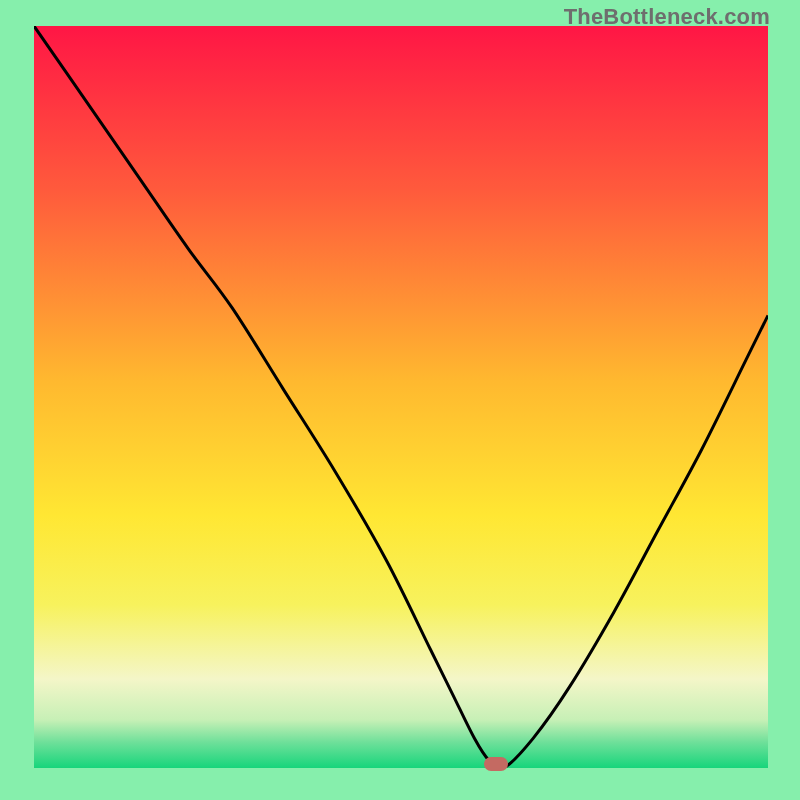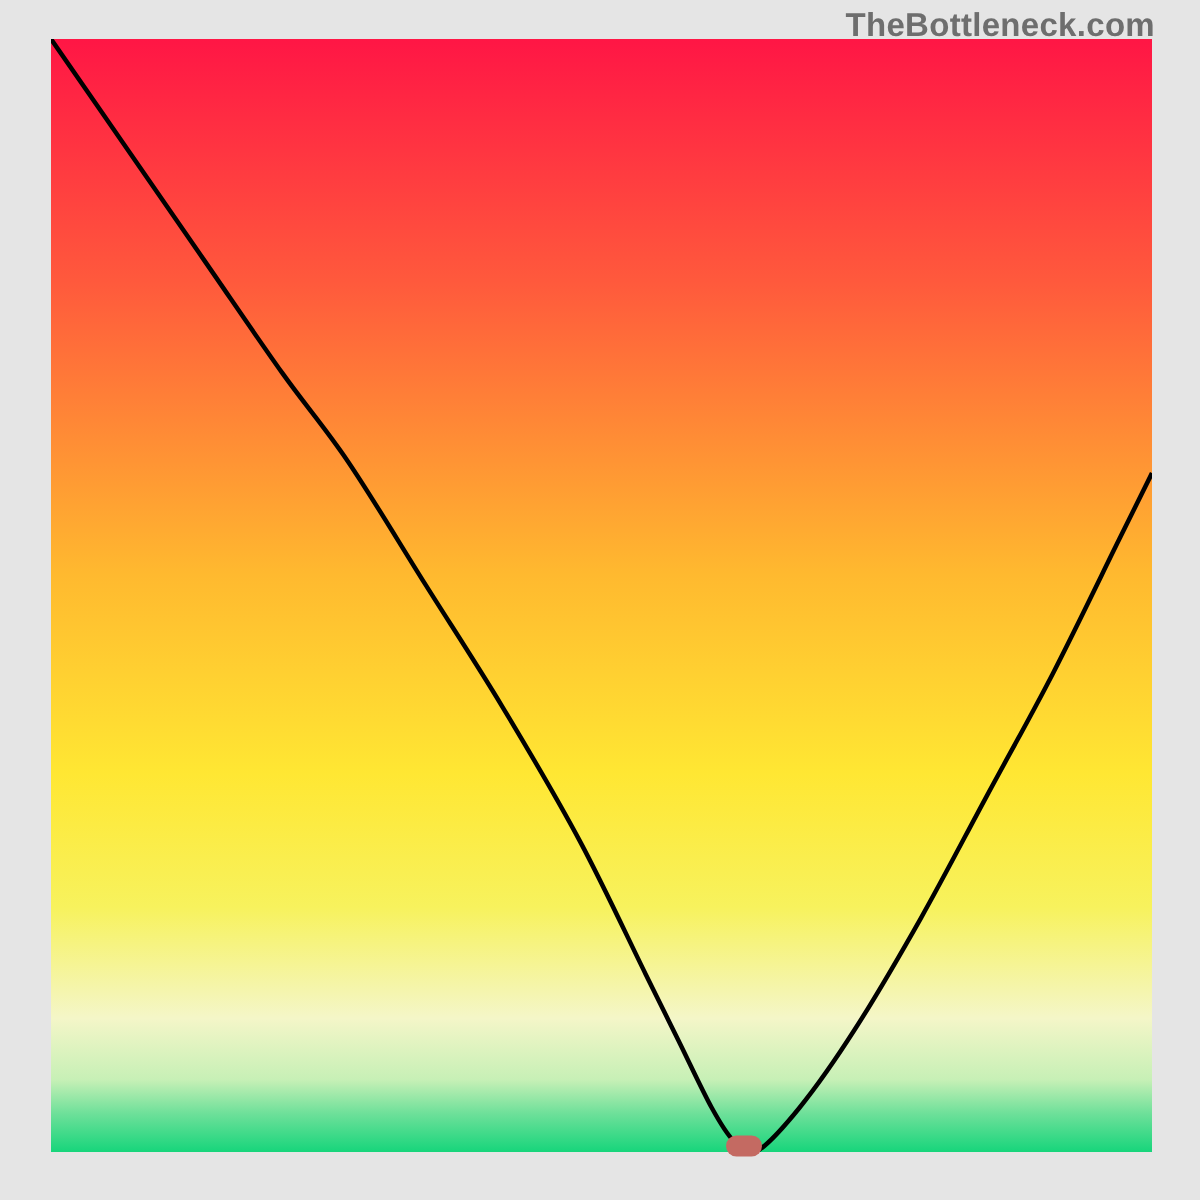--- a/index.html
+++ b/index.html
@@ -10,21 +10,21 @@
     background: #000000;
     overflow: hidden;
     font-family: Arial, Helvetica, sans-serif;
   }
   .frame {
     position: absolute;
     left: 0;
     top: 0;
     width: 800px;
     height: 800px;
-    background: #e5e5e5;
+    background: #86efac;
     text-align: center;
   }
   .plot {
     position: absolute;
     left: 34px;
     top: 26px;
     width: 734px;
     height: 742px;
   }
   .gradient {

